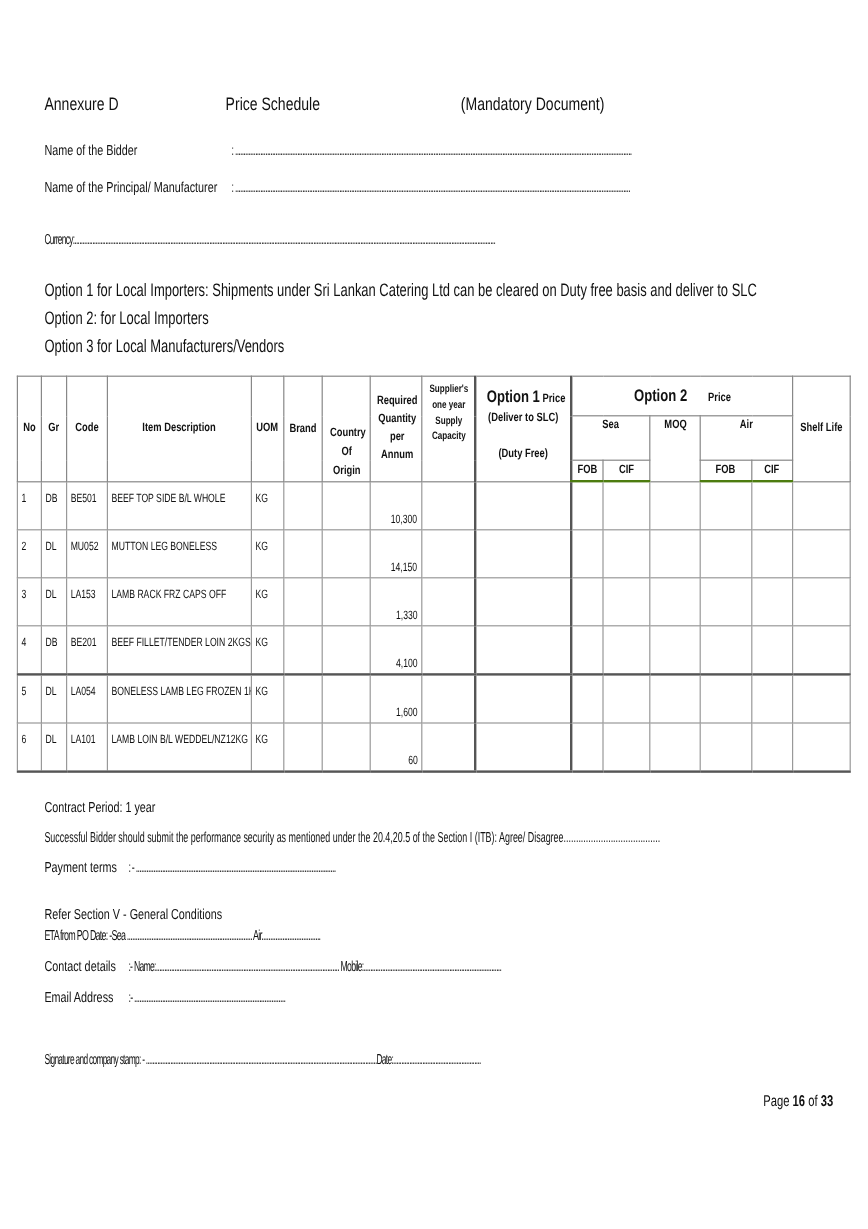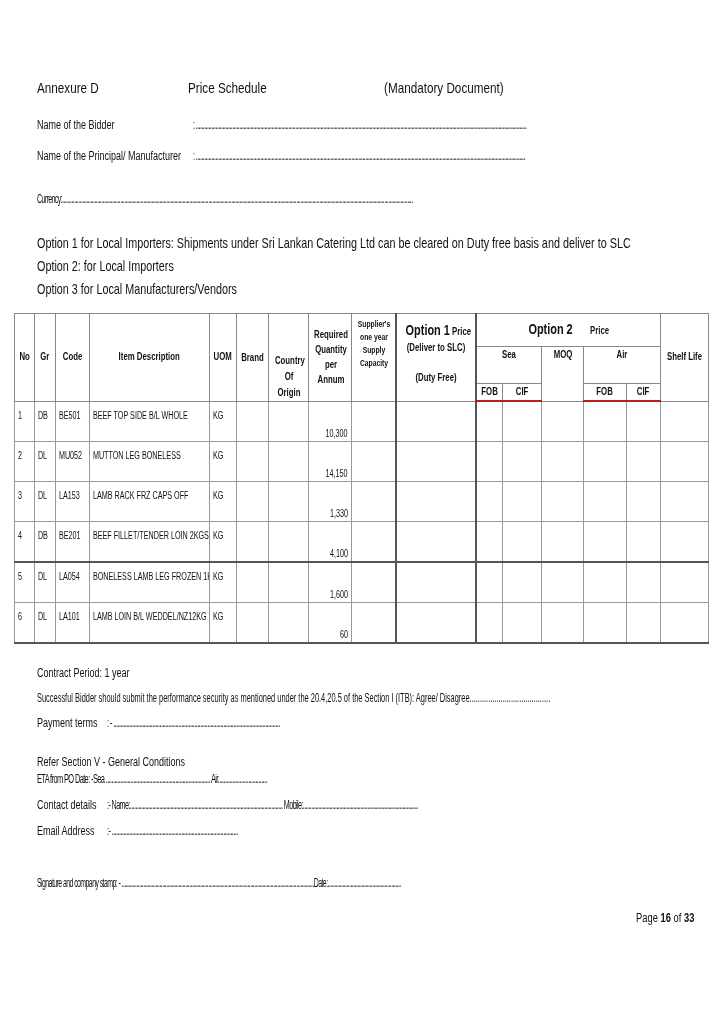--- a/index.html
+++ b/index.html
@@ -9,21 +9,21 @@
   .t-title { font-size: 15px; top: 79px; transform: scaleX(0.78); }
   .t-line { font-size: 12px; transform: scaleX(0.75); }
   .t-opt { font-size: 15px; transform: scaleX(0.72); }
   .dots { letter-spacing: -1px; }
   table.ps { position: absolute; left: 14px; top: 313px; border-collapse: collapse; table-layout: fixed; width: 694px; }
   table.ps td, table.ps th { border: 1px solid #999; padding: 0; font-size: 10px; vertical-align: middle; text-align: center; font-weight: bold; overflow: hidden; }
   table.ps th { border-color: #888; }
   .hsq { display: inline-block; transform: scaleX(0.78); white-space: nowrap; line-height: 16px; }
   .hsm { display: inline-block; transform: scaleX(0.75); font-size: 9px; line-height: 13px; }
   .hbig { font-size: 14px; }
-  tr.hdr-bottom th { border-bottom: 2px solid #b91c1c; }
+  tr.hdr-bottom th { border-bottom: 2px solid #4d7c0f; }
   tr.row td { height: 37px; font-weight: normal; font-size: 10px; vertical-align: top; text-align: left; }
   tr.row td.qty { text-align: right; vertical-align: bottom; padding-right: 3px; padding-bottom: 2px; }
   tr.row td .c { display: inline-block; transform: scaleX(0.72); transform-origin: 0 0; white-space: nowrap; padding: 8px 0 0 4px; }
   tr.row td.qty .c { transform-origin: 100% 0; padding: 0; }
   tr.row.thick td { border-bottom: 2px solid #555; }
   .thickv { border-left: 2px solid #555 !important; margin-left: 31px; }
   .footer-page { font-size: 13px; }
   .footer-page b { font-weight: bold; }
 </style>
 </head>

